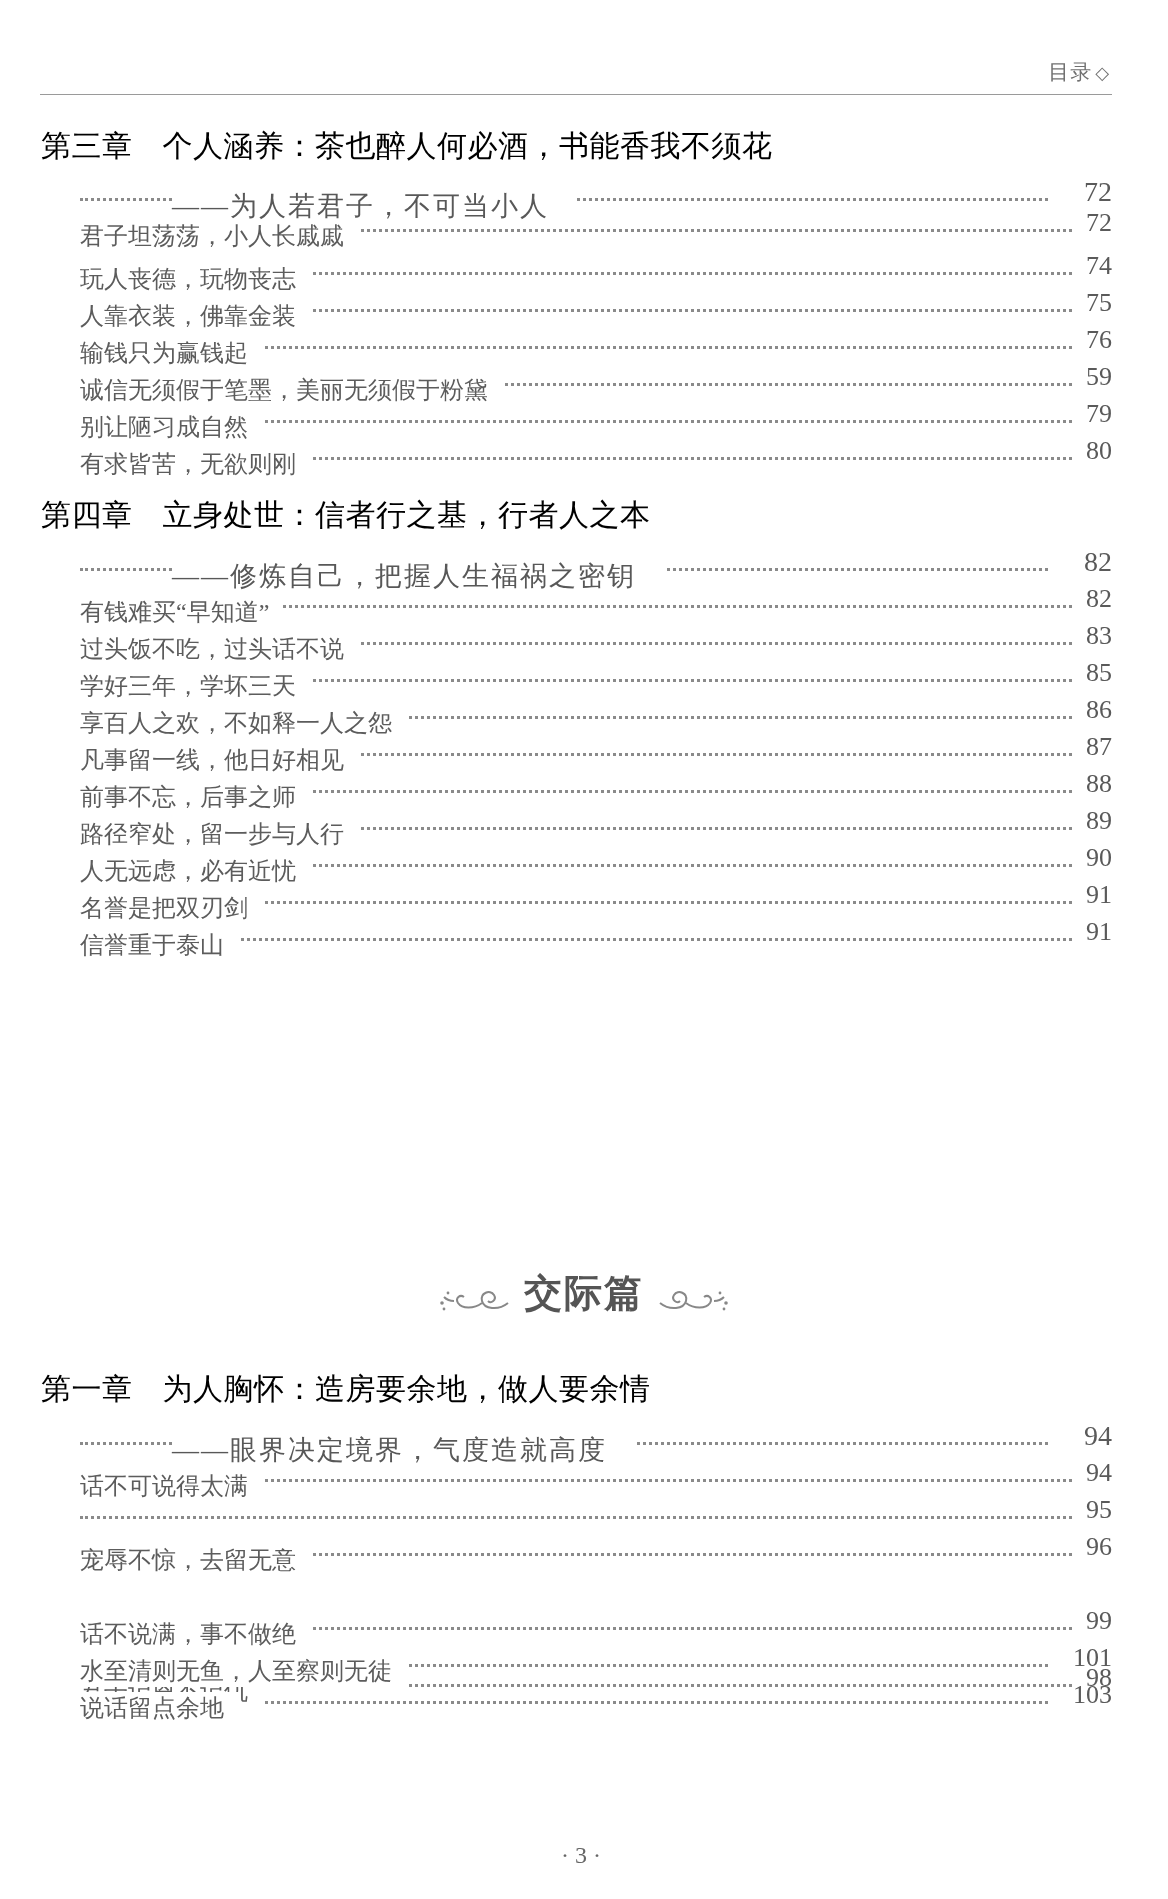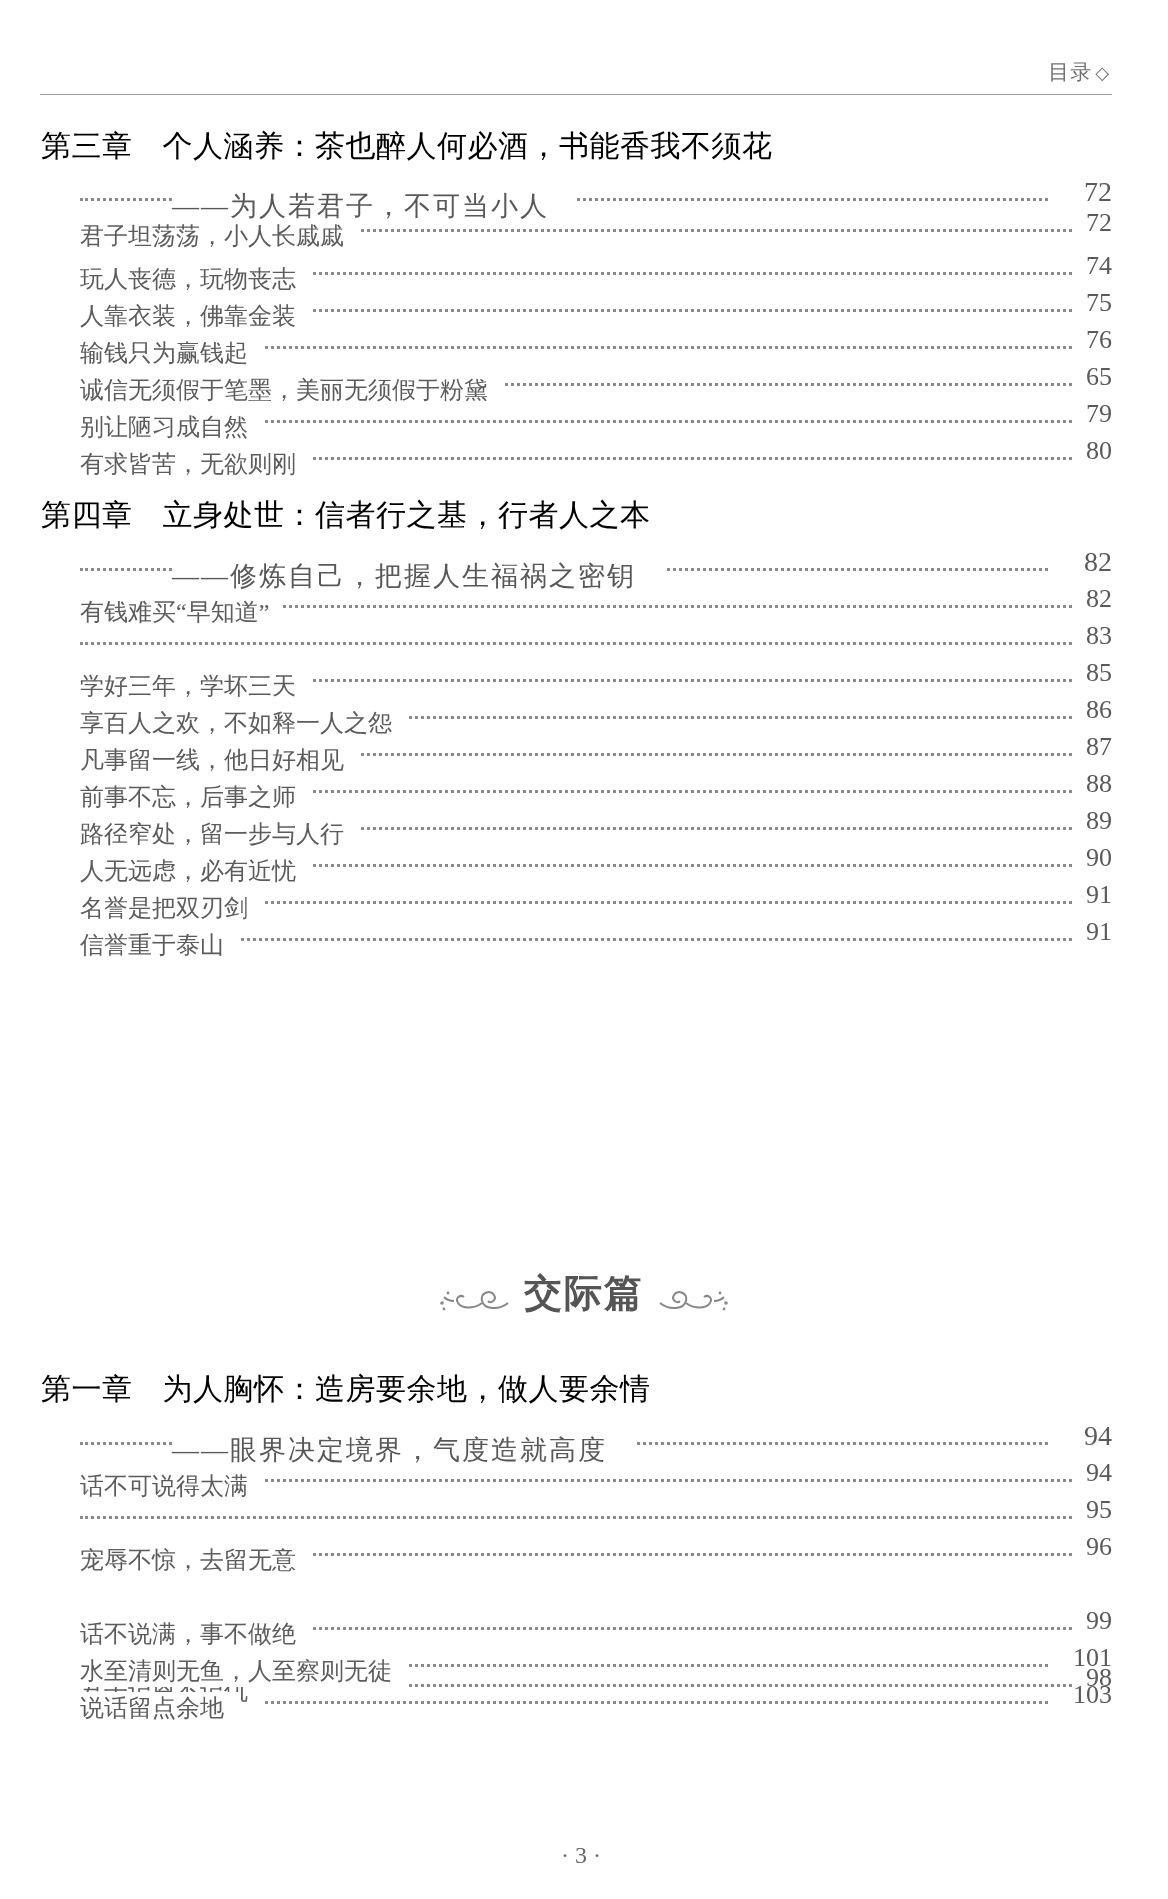--- a/index.html
+++ b/index.html
@@ -203,21 +203,21 @@
       <span class="pg">75</span>
     </div>
     <div class="toc-row" style="top:325px;">
       <span class="label">输钱只为赢钱起</span>
       <span class="leader"></span>
       <span class="pg">76</span>
     </div>
     <div class="toc-row" style="top:362px;">
       <span class="label">诚信无须假于笔墨，美丽无须假于粉黛</span>
       <span class="leader"></span>
-      <span class="pg">65</span>
+      <span class="pg">59</span>
     </div>
     <div class="toc-row" style="top:399px;">
       <span class="label">别让陋习成自然</span>
       <span class="leader"></span>
       <span class="pg">79</span>
     </div>
     <div class="toc-row" style="top:436px;">
       <span class="label">有求皆苦，无欲则刚</span>
       <span class="leader"></span>
       <span class="pg">80</span>
@@ -235,20 +235,21 @@
       <span class="pg-gap"></span>
       <span class="pg">82</span>
     </div>
 
     <div class="toc-row" style="top:584px;">
       <span class="label">有钱难买“早知道”</span>
       <span class="leader"></span>
       <span class="pg">82</span>
     </div>
     <div class="toc-row" style="top:621px;">
+      <span class="label">过头饭不吃，过头话不说</span>
       <span class="leader"></span>
       <span class="pg">83</span>
     </div>
     <div class="toc-row" style="top:658px;">
       <span class="label">学好三年，学坏三天</span>
       <span class="leader"></span>
       <span class="pg">85</span>
     </div>
     <div class="toc-row" style="top:695px;">
       <span class="label">享百人之欢，不如释一人之怨</span>

